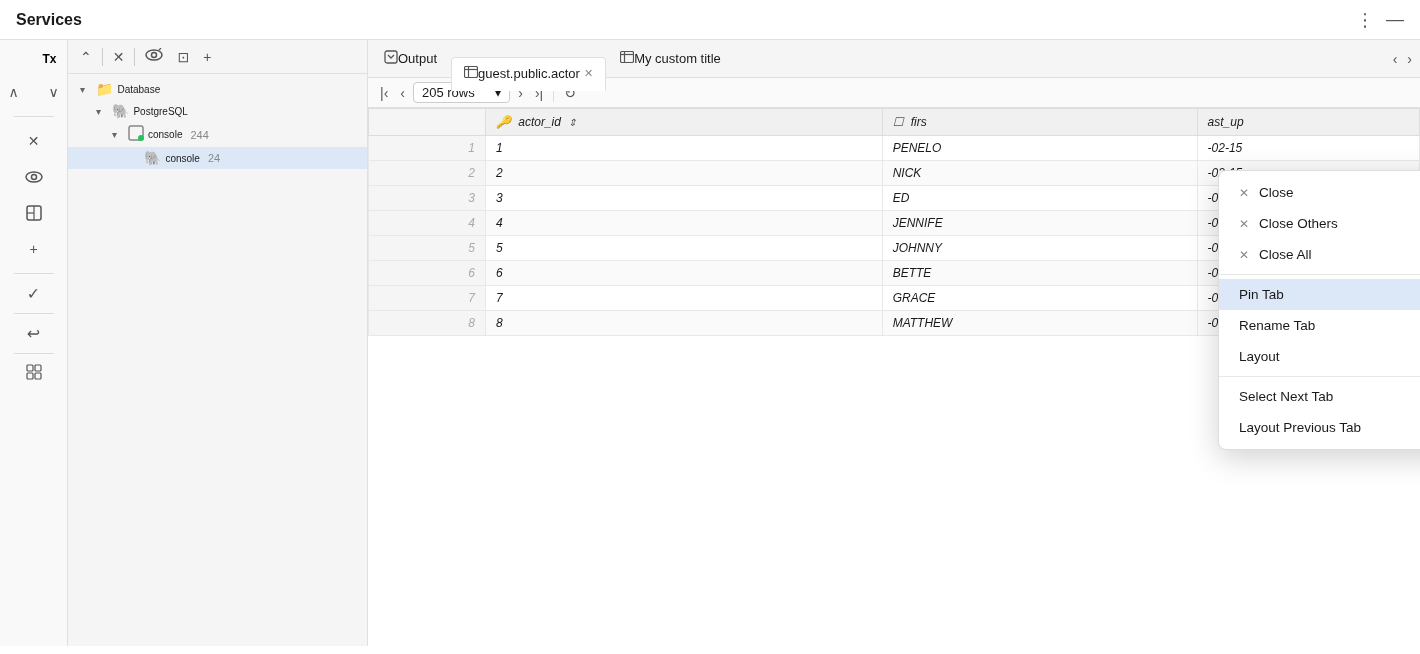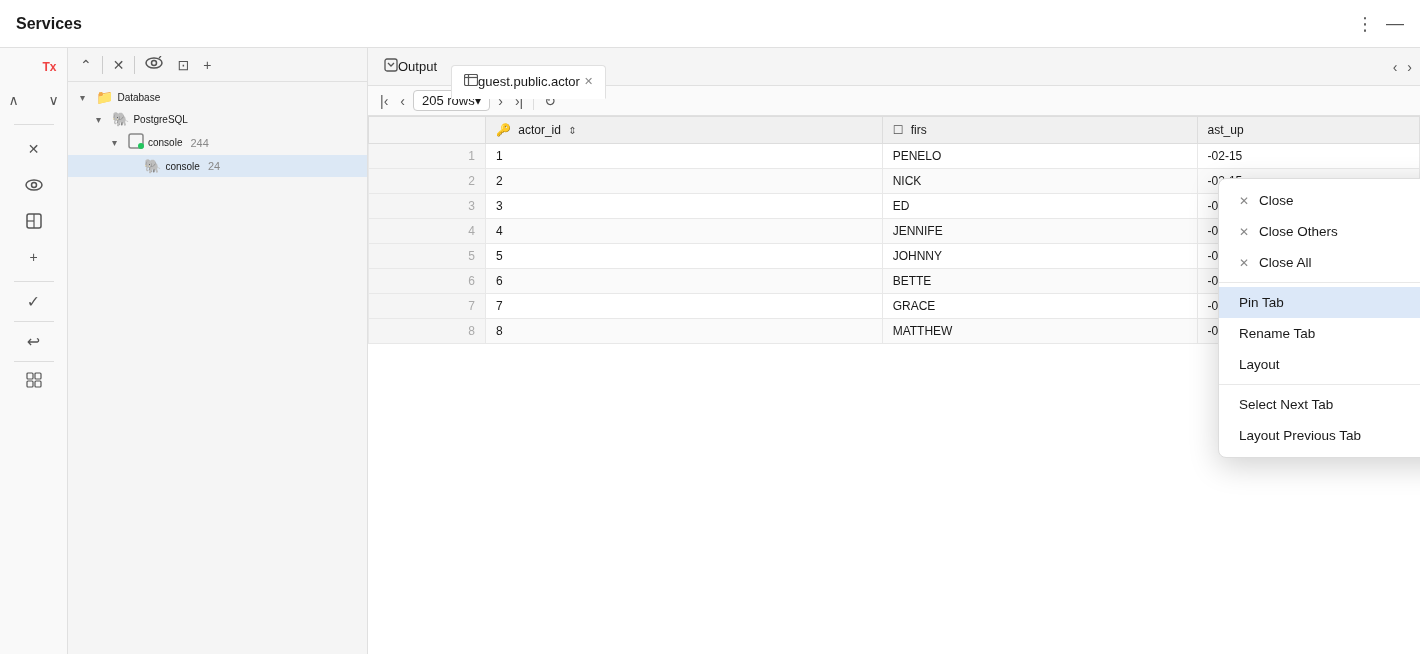--- a/index.html
+++ b/index.html
@@ -12,21 +12,21 @@
       height: 654px;
       overflow: hidden;
     }
 
     
     .title-bar {
       display: flex;
       align-items: center;
       justify-content: space-between;
       padding: 8px 16px;
-      height: 48px;
+      height: 40px;
       border-bottom: 1px solid #e0e0e0;
     }
     .title-bar-title {
       font-size: 16px;
       font-weight: 700;
     }
     .title-bar-actions {
       display: flex;
       gap: 12px;
       align-items: center;
@@ -50,21 +50,21 @@
       display: flex;
       flex-direction: column;
       align-items: center;
       padding: 8px 0;
       gap: 8px;
       background: #f9f9f9;
     }
     .sidebar-tx {
       font-size: 12px;
       font-weight: 600;
-      color: #ef4444;
+      color: #000000;
       padding: 4px 8px;
       margin-left: 32px;
     }
     .sidebar-icon {
       width: 36px;
       height: 28px;
       display: flex;
       align-items: center;
       justify-content: center;
       color: #555;
@@ -208,33 +208,34 @@
     .grid-nav-btn {
       color: #555;
       cursor: pointer;
       padding: 2px 4px;
       font-size: 14px;
     }
     .grid-nav-btn:disabled { color: #ccc; }
     .rows-selector {
       display: flex;
       align-items: center;
-      gap: 0;
+      gap: 20px;
       padding: 2px 8px;
       border: 1px solid #ccc;
       border-radius: 4px;
       cursor: pointer;
       background: white;
     }
     .grid-sep { width: 1px; height: 18px; background: #ddd; margin: 0 2px; }
 
     
     .data-grid {
       flex: 1;
       overflow: auto;
+      font-style: italic;
     }
     .data-table {
       width: 100%;
       border-collapse: collapse;
     }
     .data-table th {
       background: #f0f0f0;
       border: 1px solid #ddd;
       padding: 6px 10px;
       font-size: 12px;
@@ -423,20 +424,30 @@
       <div class="tab-item active">
         <span class="tab-icon">
           <svg width="14" height="12" viewBox="0 0 14 12" fill="none">
             <rect x="0.5" y="0.5" width="13" height="11" rx="1.5" stroke="#555" stroke-width="1.2"></rect>
             <line x1="0.5" y1="3.5" x2="13.5" y2="3.5" stroke="#555" stroke-width="1.2"></line>
             <line x1="4.5" y1="0.5" x2="4.5" y2="11.5" stroke="#555" stroke-width="1.2"></line>
           </svg>
         </span>
         <span>guest.public.actor</span>
         <span class="tab-close">✕</span>
+      </div>
+      <div class="tab-item">
+        <span class="tab-icon">
+          <svg width="14" height="12" viewBox="0 0 14 12" fill="none">
+            <rect x="0.5" y="0.5" width="13" height="11" rx="1.5" stroke="#555" stroke-width="1.2"></rect>
+            <line x1="0.5" y1="3.5" x2="13.5" y2="3.5" stroke="#555" stroke-width="1.2"></line>
+            <line x1="4.5" y1="0.5" x2="4.5" y2="11.5" stroke="#555" stroke-width="1.2"></line>
+          </svg>
+        </span>
+        <span>My custom title</span>
       </div>
       <div class="tab-spacer"></div>
       <div class="tab-nav-btn">‹</div>
       <div class="tab-nav-btn">›</div>
     </div>
 
     <div class="grid-toolbar">
       <div class="grid-nav-btn">|‹</div>
       <div class="grid-nav-btn">‹</div>
       <div class="rows-selector">

